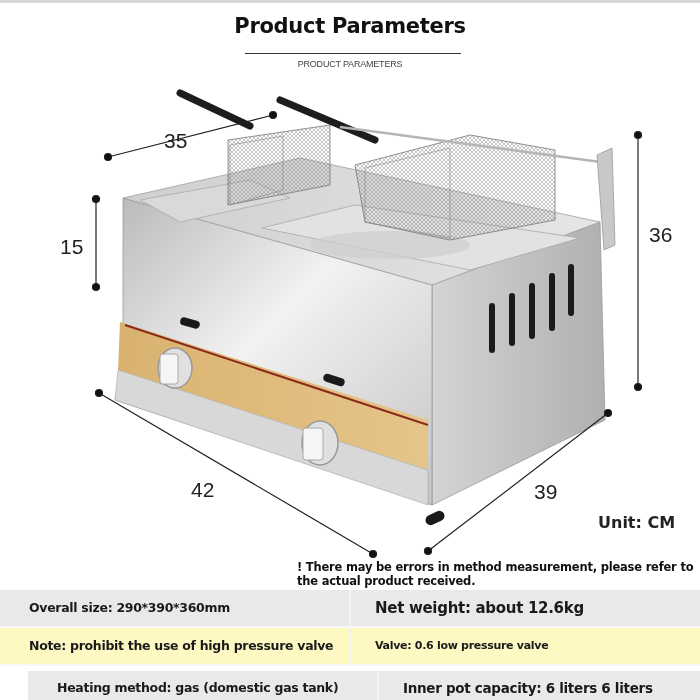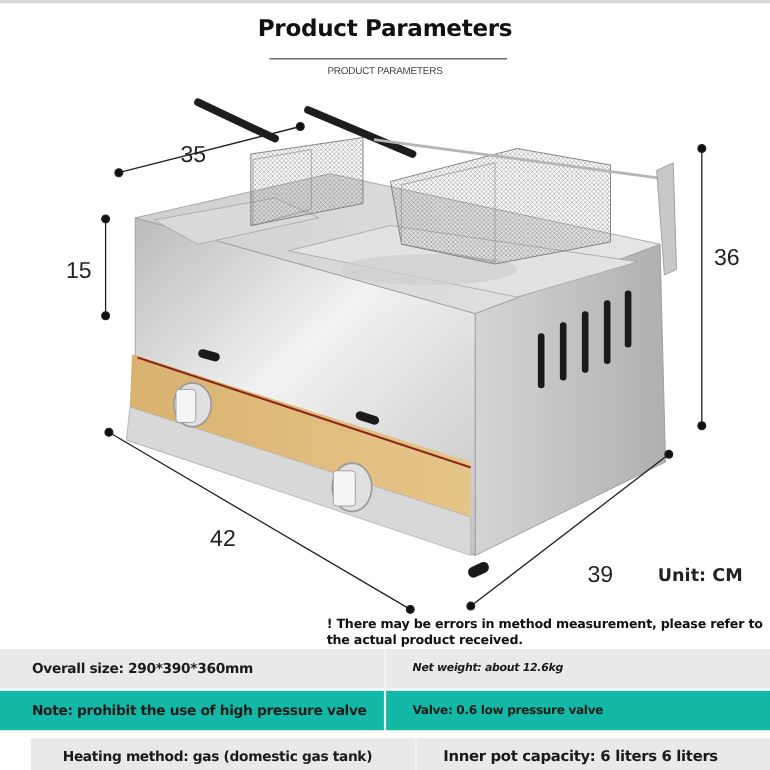--- a/index.html
+++ b/index.html
@@ -15,27 +15,27 @@
   .product { position: absolute; left: 0; top: 80px; width: 700px; height: 480px; }
   .dim-label { position: absolute; font-family: "Liberation Sans", sans-serif; font-size: 21px; color: #222; }
   .unit { position: absolute; left: 598px; top: 513px; font-size: 16px; font-weight: bold; color: #222; }
 
   .note { position: absolute; left: 297px; top: 560px; width: 400px; font-size: 11.5px; font-weight: bold;
           line-height: 14px; color: #111; letter-spacing: -0.2px; }
 
   .specs { position: absolute; left: 0; top: 590px; width: 700px; height: 110px; }
   .spec-row { position: absolute; left: 0; width: 700px; height: 36px; }
   .spec-row.light { background: #e9e9e9; padding-left: 12px; }
-  .spec-row.dark { background: #14b8a6; }
+  .spec-row.dark { background: #fef9c3; }
   .spec-row .sep { position: absolute; left: 349px; top: 0; width: 2px; height: 100%; background: #f4f4f4; }
   .cell { position: absolute; top: 0; height: 36px; line-height: 36px; font-weight: bold; color: #1a1a1a;
           white-space: nowrap; letter-spacing: -0.3px; }
   .cell.left { left: 29px; font-size: 12.5px; }
   .cell.right { left: 375px; font-size: 12.5px; }
-  .cell.big { font-size: 10px; font-style: italic; }
+  .cell.big { font-size: 15px; }
   .cell.small { font-size: 11px; }
   .row-divider { position: absolute; left: 0; width: 700px; height: 2px; background: #f8f8f8; }
 </style>
 </head>
 <body>
 
 <div class="topbar"></div>
 <div class="title">Product Parameters</div>
 <div class="title-rule"></div>
 <div class="subtitle">PRODUCT PARAMETERS</div>
@@ -137,21 +137,21 @@
       <line x1="428" y1="551" x2="608" y2="413"></line>
       <circle cx="428" cy="551" r="3.5"></circle>
         <circle cx="608" cy="413" r="3.5"></circle>
     </g>
   </svg>
 
   <div class="dim-label" style="left:164px; top:33px;margin-top:16px;">35</div>
   <div class="dim-label" style="left:60px; top:155px;">15</div>
   <div class="dim-label" style="left:649px; top:143px;">36</div>
   <div class="dim-label" style="left:191px; top:398px;">42</div>
-  <div class="dim-label" style="left:534px; top:400px;margin-top:31px;">39</div>
+  <div class="dim-label" style="left:534px; top:400px;">39</div>
 </div>
 
 <div class="unit">Unit: CM</div>
 
 <div class="note">! There may be errors in method measurement, please refer to the actual product received.</div>
 
 <div class="specs">
   <div class="spec-row light" style="top:0;">
     <div class="cell left">Overall size: 290*390*360mm</div>
     <div class="sep"></div>

